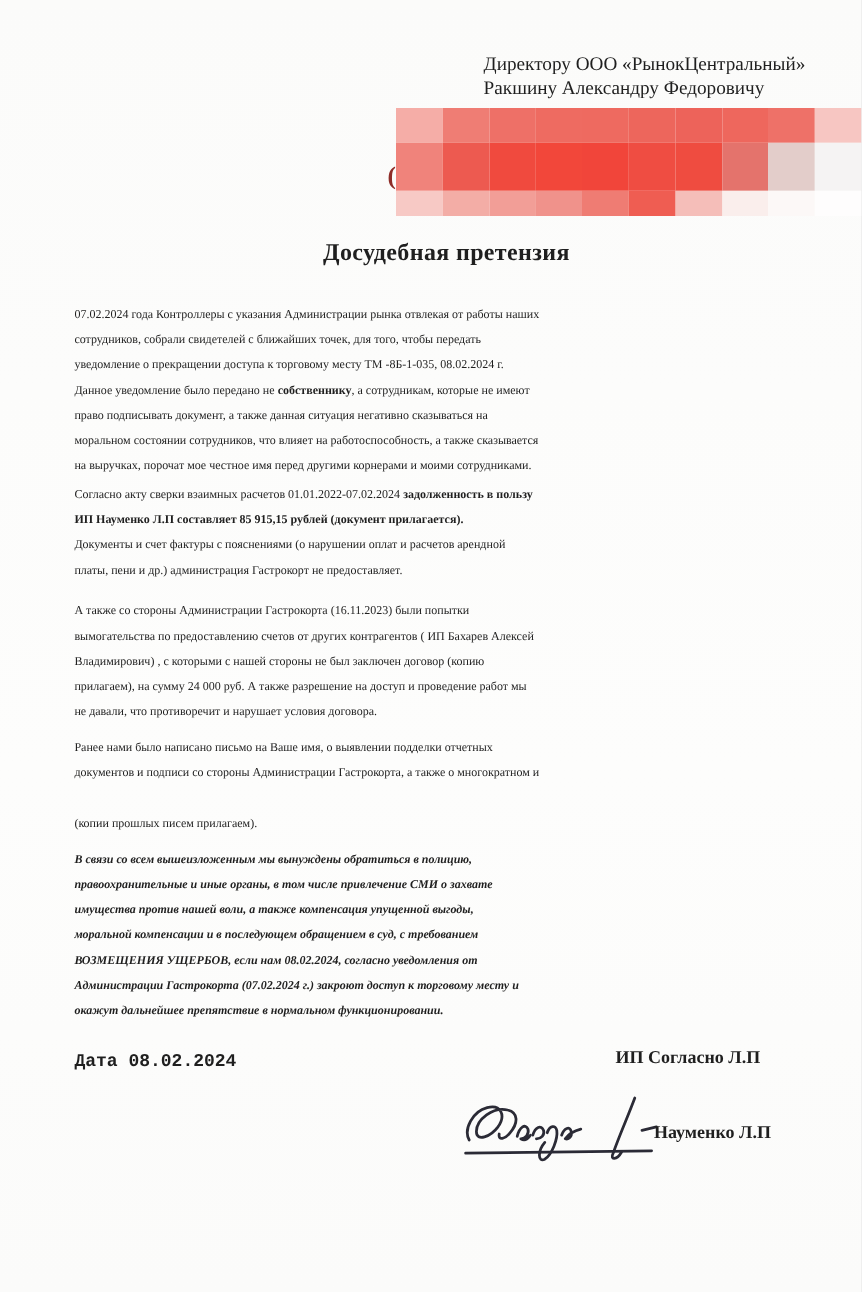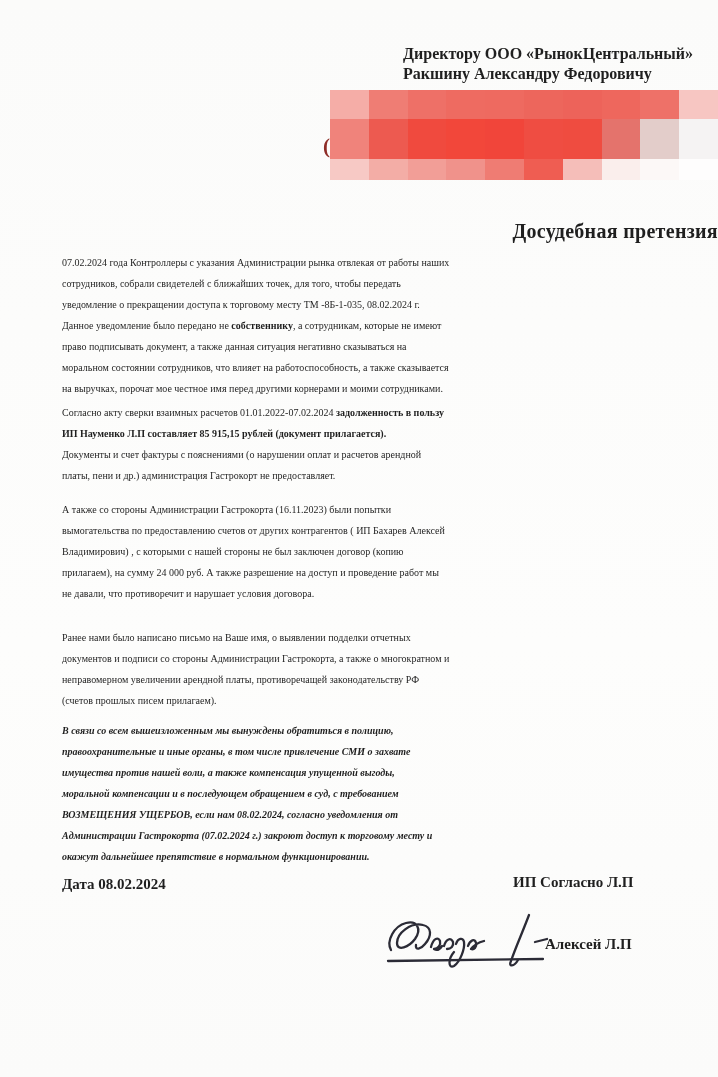--- a/index.html
+++ b/index.html
@@ -1,34 +1,34 @@
 <!DOCTYPE html>
 <html><head>
 <meta charset="utf-8">
 <style>
   html,body{margin:0;padding:0;background:#e8e8e8;}
   .page{
     position:relative;width:718px;height:1077px;margin:0 auto;
     background:linear-gradient(180deg,#fbfbfa 0%,#fdfdfc 60%,#fbfbfa 100%);
     font-family:"Liberation Serif","DejaVu Serif",serif;color:#1f1f1f;overflow:hidden;
   }
-  .recipient{position:absolute;left:403px;top:44px;font-weight:bold;font-size:16px;line-height:20px;white-space:nowrap;}
+  .recipient{position:absolute;left:403px;top:44px;font-weight:normal;font-size:16px;line-height:20px;white-space:nowrap;}
   .mosaic{position:absolute;left:330px;top:90px;width:388px;z-index:1;}
   .mosaic-row{display:flex;width:100%;}
   .mosaic-cell{flex:1 1 0;}
   .paren-artifact{position:absolute;left:323px;top:134px;z-index:2;font-size:21px;font-weight:bold;color:#8e2d28;}
-  .doc-title{position:absolute;left:26px;top:200px;width:692px;text-align:right;font-weight:bold;font-size:20px;letter-spacing:.3px;margin-top:20px;}
+  .doc-title{position:absolute;left:26px;top:200px;width:692px;text-align:center;font-weight:bold;font-size:20px;letter-spacing:.3px;}
   .bodytext{position:absolute;left:62px;top:252px;width:646px;font-size:10px;line-height:21px;}
   .para{margin:0;}
   .para.para-2{margin-top:3px;}
   .para.para-3{margin-top:13px;}
-  .para.para-4{margin-top:23px;}
+  .para.para-4{margin-top:9px;}
   .para.para-5{margin-top:9px;font-style:italic;}
   .bold{font-weight:bold;}
-  .footer-date{position:absolute;left:62px;top:876px;font-weight:bold;font-size:15px;}
+  .footer-date{position:absolute;left:62px;top:876px;font-weight:bold;font-size:15px;font-family:Liberation Mono, monospace;}
   .signer-name{position:absolute;left:513px;top:874px;font-weight:bold;font-size:15px;}
   .sig-svg{position:absolute;left:385px;top:908px;}
   .sig-caption{position:absolute;left:545px;top:936px;font-weight:bold;font-size:15px;}
 </style>
 </head>
 <body>
 
 <div class="page">
 
   <div class="recipient">
@@ -75,34 +75,34 @@
       </div>
     </div>
   <div class="paren-artifact">(</div>
 
   <div class="doc-title">Досудебная претензия</div>
 
   <div class="bodytext">
       <div class="para para-1"><span>07.02.2024 года Контроллеры с указания Администрации рынка отвлекая от работы наших</span><br><span>сотрудников, собрали свидетелей с ближайших точек, для того, чтобы передать</span><br><span>уведомление о прекращении доступа к торговому месту ТМ -8Б-1-035, 08.02.2024 г.</span><br><span>Данное уведомление было передано не </span><span class="bold">собственнику</span><span>, а сотрудникам, которые не имеют</span><br><span>право подписывать документ, а также данная ситуация негативно сказываться на</span><br><span>моральном состоянии сотрудников, что влияет на работоспособность, а также сказывается</span><br><span>на выручках, порочат мое честное имя перед другими корнерами и моими сотрудниками.</span></div>
       <div class="para para-2"><span>Согласно акту сверки взаимных расчетов 01.01.2022-07.02.2024 </span><span class="bold">задолженность в пользу</span><br><span class="bold">ИП Науменко Л.П составляет 85 915,15 рублей (документ прилагается).</span><br><span>Документы и счет фактуры с пояснениями (о нарушении оплат и расчетов арендной</span><br><span>платы, пени и др.) администрация Гастрокорт не предоставляет.</span></div>
       <div class="para para-3"><span>А также со стороны Администрации Гастрокорта (16.11.2023) были попытки</span><br><span>вымогательства по предоставлению счетов от других контрагентов ( ИП Бахарев Алексей</span><br><span>Владимирович) , с которыми с нашей стороны не был заключен договор (копию</span><br><span>прилагаем), на сумму 24 000 руб. А также разрешение на доступ и проведение работ мы</span><br><span>не давали, что противоречит и нарушает условия договора.</span></div>
-      <div class="para para-4"><span>Ранее нами было написано письмо на Ваше имя, о выявлении подделки отчетных</span><br><span>документов и подписи со стороны Администрации Гастрокорта, а также о многократном и</span><br><span>неправомерном увеличении арендной платы, противоречащей законодательству РФ</span><br><span>(счетов прошлых писем прилагаем).</span></div>
+      <div class="para para-4"><span>Ранее нами было написано письмо на Ваше имя, о выявлении подделки отчетных</span><br><span>документов и подписи со стороны Администрации Гастрокорта, а также о многократном и</span><br><br><span>(копии прошлых писем прилагаем).</span></div>
       <div class="para para-5"><span class="bold">В связи со всем вышеизложенным мы вынуждены обратиться в полицию,</span><br><span class="bold">правоохранительные и иные органы, в том числе привлечение СМИ о захвате</span><br><span class="bold">имущества против нашей воли, а также компенсация упущенной выгоды,</span><br><span class="bold">моральной компенсации и в последующем обращением в суд, с требованием</span><br><span class="bold">ВОЗМЕЩЕНИЯ УЩЕРБОВ, если нам 08.02.2024, согласно уведомления от</span><br><span class="bold">Администрации Гастрокорта (07.02.2024 г.) закроют доступ к торговому месту и</span><br><span class="bold">окажут дальнейшее препятствие в нормальном функционировании.</span></div>
     </div>
 
   <div class="footer-date">Дата 08.02.2024</div>
   <div class="signer-name">ИП Согласно Л.П</div>
 
   <svg class="sig-svg" width="170" height="72" viewBox="0 0 170 72">
     <g fill="none" stroke="#2b2b36" stroke-width="2.3" stroke-linecap="round" stroke-linejoin="round">
       <path d="M6,42 C1,33 9,18 21,15 C32,12 37,21 30,31 C24,39 12,44 12,35 C12,25 26,14 38,17 C47,19 47,28 40,36 C36,41 30,43 31,37"></path>
       <path d="M46,39 C48,31 53,28 55,33 C56,37 53,41 49,41 C52,43 55,41 57,38"></path>
       <path d="M59,38 C61,31 66,29 68,34 C69,38 66,41 62,41"></path>
       <path d="M71,36 C73,30 78,29 79,34 C80,41 75,54 69,58 C63,61 63,51 69,44"></path>
       <path d="M83,38 C85,32 90,30 91,35 C92,39 89,42 86,41 C89,37 95,34 99,33"></path>
       <path d="M144,7 C138,23 130,41 126,53 C123,59 129,59 133,52"></path>
       <path d="M150,34 L162,31"></path>
       <path d="M3,53 L158,51"></path>
     </g>
   </svg>
-  <div class="sig-caption">Алексей Л.П</div>
+  <div class="sig-caption">Науменко Л.П</div>
 
 </div>
 
 </body></html>

